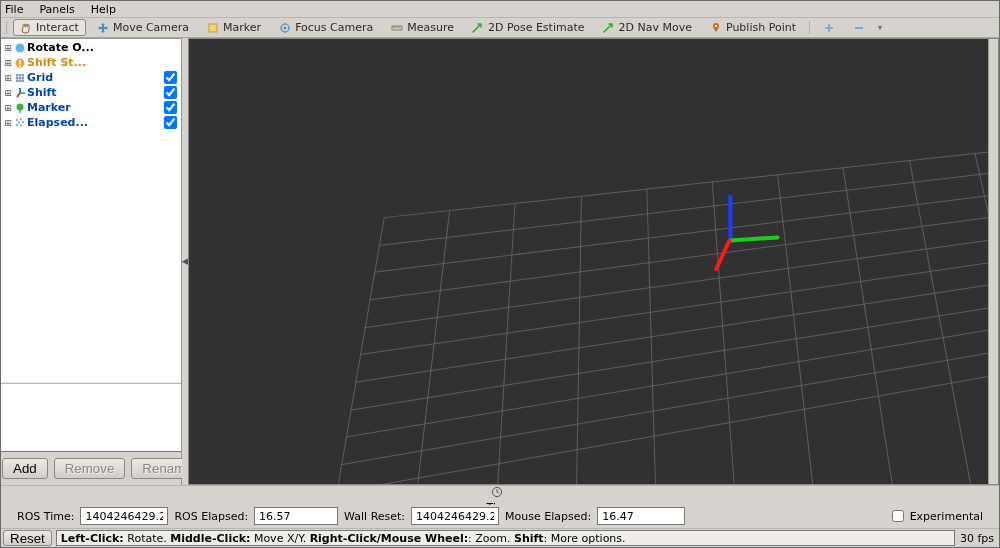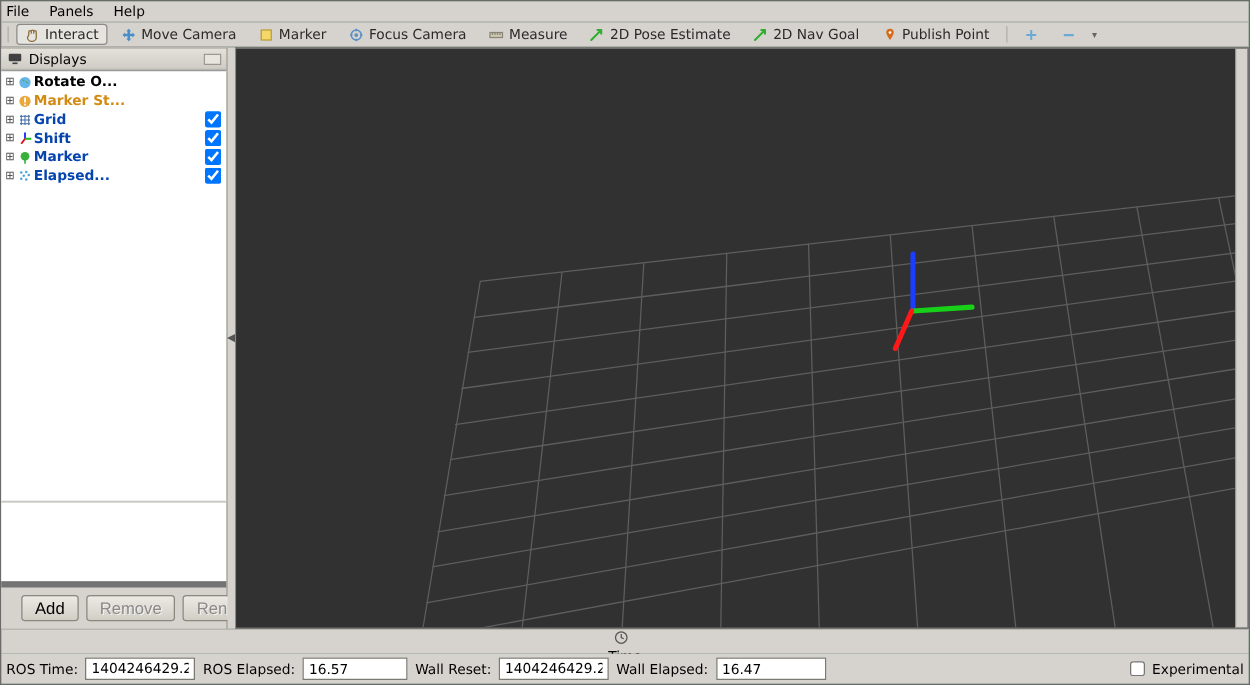--- a/index.html
+++ b/index.html
@@ -3,21 +3,21 @@
 <meta charset="utf-8">
 <style>
 * { box-sizing: border-box; margin: 0; padding: 0; }
 html, body {
   width: 1000px; height: 548px; overflow: hidden;
   font-family: "DejaVu Sans", Verdana, sans-serif;
   font-size: 11px;
   background: #c4c4c4;
   color: #000;
 }
-.root { width: 1000px; height: 548px; display: flex; flex-direction: column; border: 1px solid #6a6a6a; background: #14532d;}
+.root { width: 1000px; height: 548px; display: flex; flex-direction: column; border: 1px solid #6a6a6a; background: #ef4444;}
 
 .menubar { height: 17px; display: flex; align-items: center; padding: 0 0px; background: #d6d3ce; border-bottom: 1px solid #b9b6b0;}
 .menubar-item { padding: 2px 8px; cursor: default; }
 .menubar-item:first-child { padding-left: 4px;}
 
 .toolbar { height: 20px; display: flex; align-items: center; padding: 1px 3px; background: #d6d3ce; gap: 4px; border-bottom: 1px solid #a8a59f;}
 .tbtn { display: inline-flex; align-items: center; height: 17px; padding: 0 6px; gap: 4px; border: 1px solid transparent; border-radius: 3px; cursor: default; color: #2a2a2a;}
 .tbtn .ico { width: 12px; height: 12px; display: inline-flex; align-items: center; justify-content: center;}
 .tbtn.selected { border: 1px solid #8a8a8a; background: #e6e4df;}
 .tsep { width: 1px; height: 13px; background: #b0aea8; margin: 0 2px;}
@@ -31,34 +31,34 @@
 .panel-title .collapse { margin-left: auto; width: 14px; height: 9px; background: #e8e5de; border:1px solid #9b988f;}
 .tree { background: #fff; border: 1px inset #eee; border-left:none; border-right:none; height: 345px; overflow: hidden; padding-top:1px;}
 .tree-row { display: flex; align-items: center; height: 15px; padding-left: 2px;}
 .twisty { width:10px; font-size:9px; color:#555; display:inline-flex; justify-content:center;}
 .tree-ico { width: 14px; display:inline-flex; justify-content:center; align-items:center;}
 .tree-label { color:#0645ad; font-weight: bold; flex: 1 1 auto; white-space: nowrap; overflow:hidden; text-overflow: ellipsis;}
 .tree-label.black { color:#000; }
 .tree-label.warn { color:#d28b13; }
 .tree-check { width:13px; height:13px; margin-right:4px;}
 .blank-props { flex: 1 1 auto; background: #fff; border-top: 1px solid #b9b6b0;}
-.sidebar-btns { display: flex; padding: 6px 16px; gap: 6px; background: #d6d3ce; border-top: 5px solid #737373;}
+.sidebar-btns { display: flex; padding: 6px 1px; gap: 6px; background: #d6d3ce; border-top: 1px solid #737373;}
 .oldbtn { height: 21px; padding: 0 10px; border: 1px solid #8b8880; background: linear-gradient(#eceae4,#d1cec6); border-radius: 3px; cursor: default;}
 .oldbtn.disabled { color: #8a8a8a; text-shadow: 1px 1px 0 #f0efeb;}
 
 .vp-wrap { flex: 1 1 auto; position: relative; display:flex;}
 .vp-gutter { width: 6px; background: #d6d3ce; display:flex; align-items:center; justify-content:center;}
 .vp-gutter .arrow { font-size: 9px; color:#555;}
 .viewport { flex: 1 1 auto; background: #313131; position: relative; border:1px solid #888;}
 .viewport svg { width:100%; height:100%; display:block;}
 .viewport .scroll-right { position:absolute; right:0; top:0; bottom:0; width:10px; background:#d6d3ce; border-left:1px solid #9b988f;}
 
 .time-panel { height: 20px; display: flex; align-items: center; padding: 0 4px; background: #d6d3ce; border-top: 1px solid #b9b6b0; flex-direction: column;}
 .time-panel .pico { width:14px; margin-right:4px;}
-.status-row { height: 24px; display: flex; align-items: center; padding: 0 4px; gap: 6px; background: #d6d3ce;}
+.status-row { height: 24px; display: flex; align-items: center; padding: 0 16px; gap: 6px; background: #d6d3ce;}
 .status-row label { white-space: nowrap;}
 .inp { height: 18px; border: 1px solid #7a7a72; background: #fff; padding: 0 4px; font: inherit;}
 .chk { width:12px; height:12px;}
 .bottom-row { height: 19px; display: flex; align-items: center; padding: 0 2px; gap: 4px; background: #d6d3ce; border-top: 1px solid #b9b6b0;}
 .hints { flex:1 1 auto; border:1px solid #7a7a72; background:#efede7; height:16px; padding:1px 4px; white-space:nowrap; overflow:hidden;}
 .fps { width:38px; text-align:right; padding-right:3px;}
 svg.icon12 { width:12px; height:12px;}
 </style>
 </head>
 <body>
@@ -123,21 +123,21 @@
           </svg>
       </span>
       <span>2D Pose Estimate</span>
     </span>
     <span class="tbtn">
       <span class="ico">
         <svg class="icon12" viewBox="0 0 12 12">
             <path d="M1 10 L9 2 M9 2 L6 2 M9 2 L9 5" stroke="#2fae2f" stroke-width="1.6" fill="none" stroke-linecap="round"></path>
           </svg>
       </span>
-      <span>2D Nav Goal</span>
+      <span>2D Nav Move</span>
     </span>
     <span class="tbtn">
       <span class="ico">
         <svg class="icon12" viewBox="0 0 12 12">
             <path d="M6 1 a3 3 0 0 1 3 3 c0 2 -3 6 -3 6 s-3 -4 -3 -6 a3 3 0 0 1 3 -3 z" fill="#d66a1a"></path>
             <circle cx="6" cy="4" r="1.1" fill="#fff"></circle>
           </svg>
       </span>
       <span>Publish Point</span>
     </span>
@@ -155,30 +155,20 @@
             <path d="M2 6 H10" stroke="#6aa8d6" stroke-width="1.8"></path>
           </svg>
         </span>
     </span>
     <span class="tiny-arrow">▾</span>
   </div>
 
   <div class="main">
 
     <div class="sidebar">
-      <div class="panel-title">
-        <span class="pico">
-          <svg class="icon12" viewBox="0 0 12 12">
-              <rect x="1" y="2" width="10" height="6" rx="1" fill="#404040"></rect>
-              <rect x="4" y="9" width="4" height="1.3" fill="#404040"></rect>
-            </svg>
-        </span>
-        <span>Displays</span>
-        <span class="collapse"></span>
-      </div>
 
       <div class="tree">
         <div class="tree-row">
           <span class="twisty">⊞</span>
           <span class="tree-ico">
               <svg class="icon12" viewBox="0 0 12 12">
                 <circle cx="6" cy="6" r="4.5" fill="#65b6ea"></circle>
                 <path d="M3 4 Q5 3 6 5 Q7 7 9 6" fill="#5aa237"></path>
               </svg>
             </span>
@@ -186,21 +176,21 @@
         </div>
         <div class="tree-row">
           <span class="twisty">⊞</span>
           <span class="tree-ico">
               <svg class="icon12" viewBox="0 0 12 12">
                 <circle cx="6" cy="6" r="4.5" fill="#e8a83c"></circle>
                 <rect x="5.3" y="3" width="1.4" height="4" fill="#fff"></rect>
                 <rect x="5.3" y="8" width="1.4" height="1.4" fill="#fff"></rect>
               </svg>
             </span>
-          <span class="tree-label warn" style="font-weight:bold">Marker St...</span>
+          <span class="tree-label warn" style="font-weight:bold">Shift St...</span>
         </div>
         <div class="tree-row">
           <span class="twisty">⊞</span>
           <span class="tree-ico">
               <svg class="icon12" viewBox="0 0 12 12">
                 <path d="M2 3 L10 3 M2 6 L10 6 M2 9 L10 9 M3 2 L3 10 M6 2 L6 10 M9 2 L9 10" stroke="#3a6aa0" stroke-width="0.8"></path>
               </svg>
             </span>
           <span class="tree-label">Grid</span>
           <input type="checkbox" class="tree-check" checked="" style="">
@@ -310,20 +300,30 @@
     <span>Time</span>
   </div>
 
   <div class="status-row">
     <label>ROS Time:</label>
     <input class="inp" style="width: 88px;" value="1404246429.24">
     <label>ROS Elapsed:</label>
     <input class="inp" style="width: 84px;" value="16.57">
     <label>Wall Reset:</label>
     <input class="inp" style="width: 88px;" value="1404246429.27">
-    <label>Wall Elapsed:</label>
+    <label>Mouse Elapsed:</label>
     <input class="inp" style="width: 88px;" value="16.47">
     <span style="flex:1"></span>
     <input type="checkbox" class="chk" style="">
     <label>Experimental</label>
   </div>
 
+  <div class="bottom-row">
+    <button class="oldbtn" style="height:16px;padding:0 6px">Reset</button>
+    <div class="hints">
+      <b>Left-Click:</b><span> Rotate. </span>
+      <b>Middle-Click:</b><span> Move X/Y. </span>
+      <b>Right-Click/Mouse Wheel:</b><span>: Zoom. </span>
+      <b>Shift</b><span>: More options.</span>
+    </div>
+    <span class="fps">30 fps</span>
+  </div>
 </div>
 
 </body></html>

